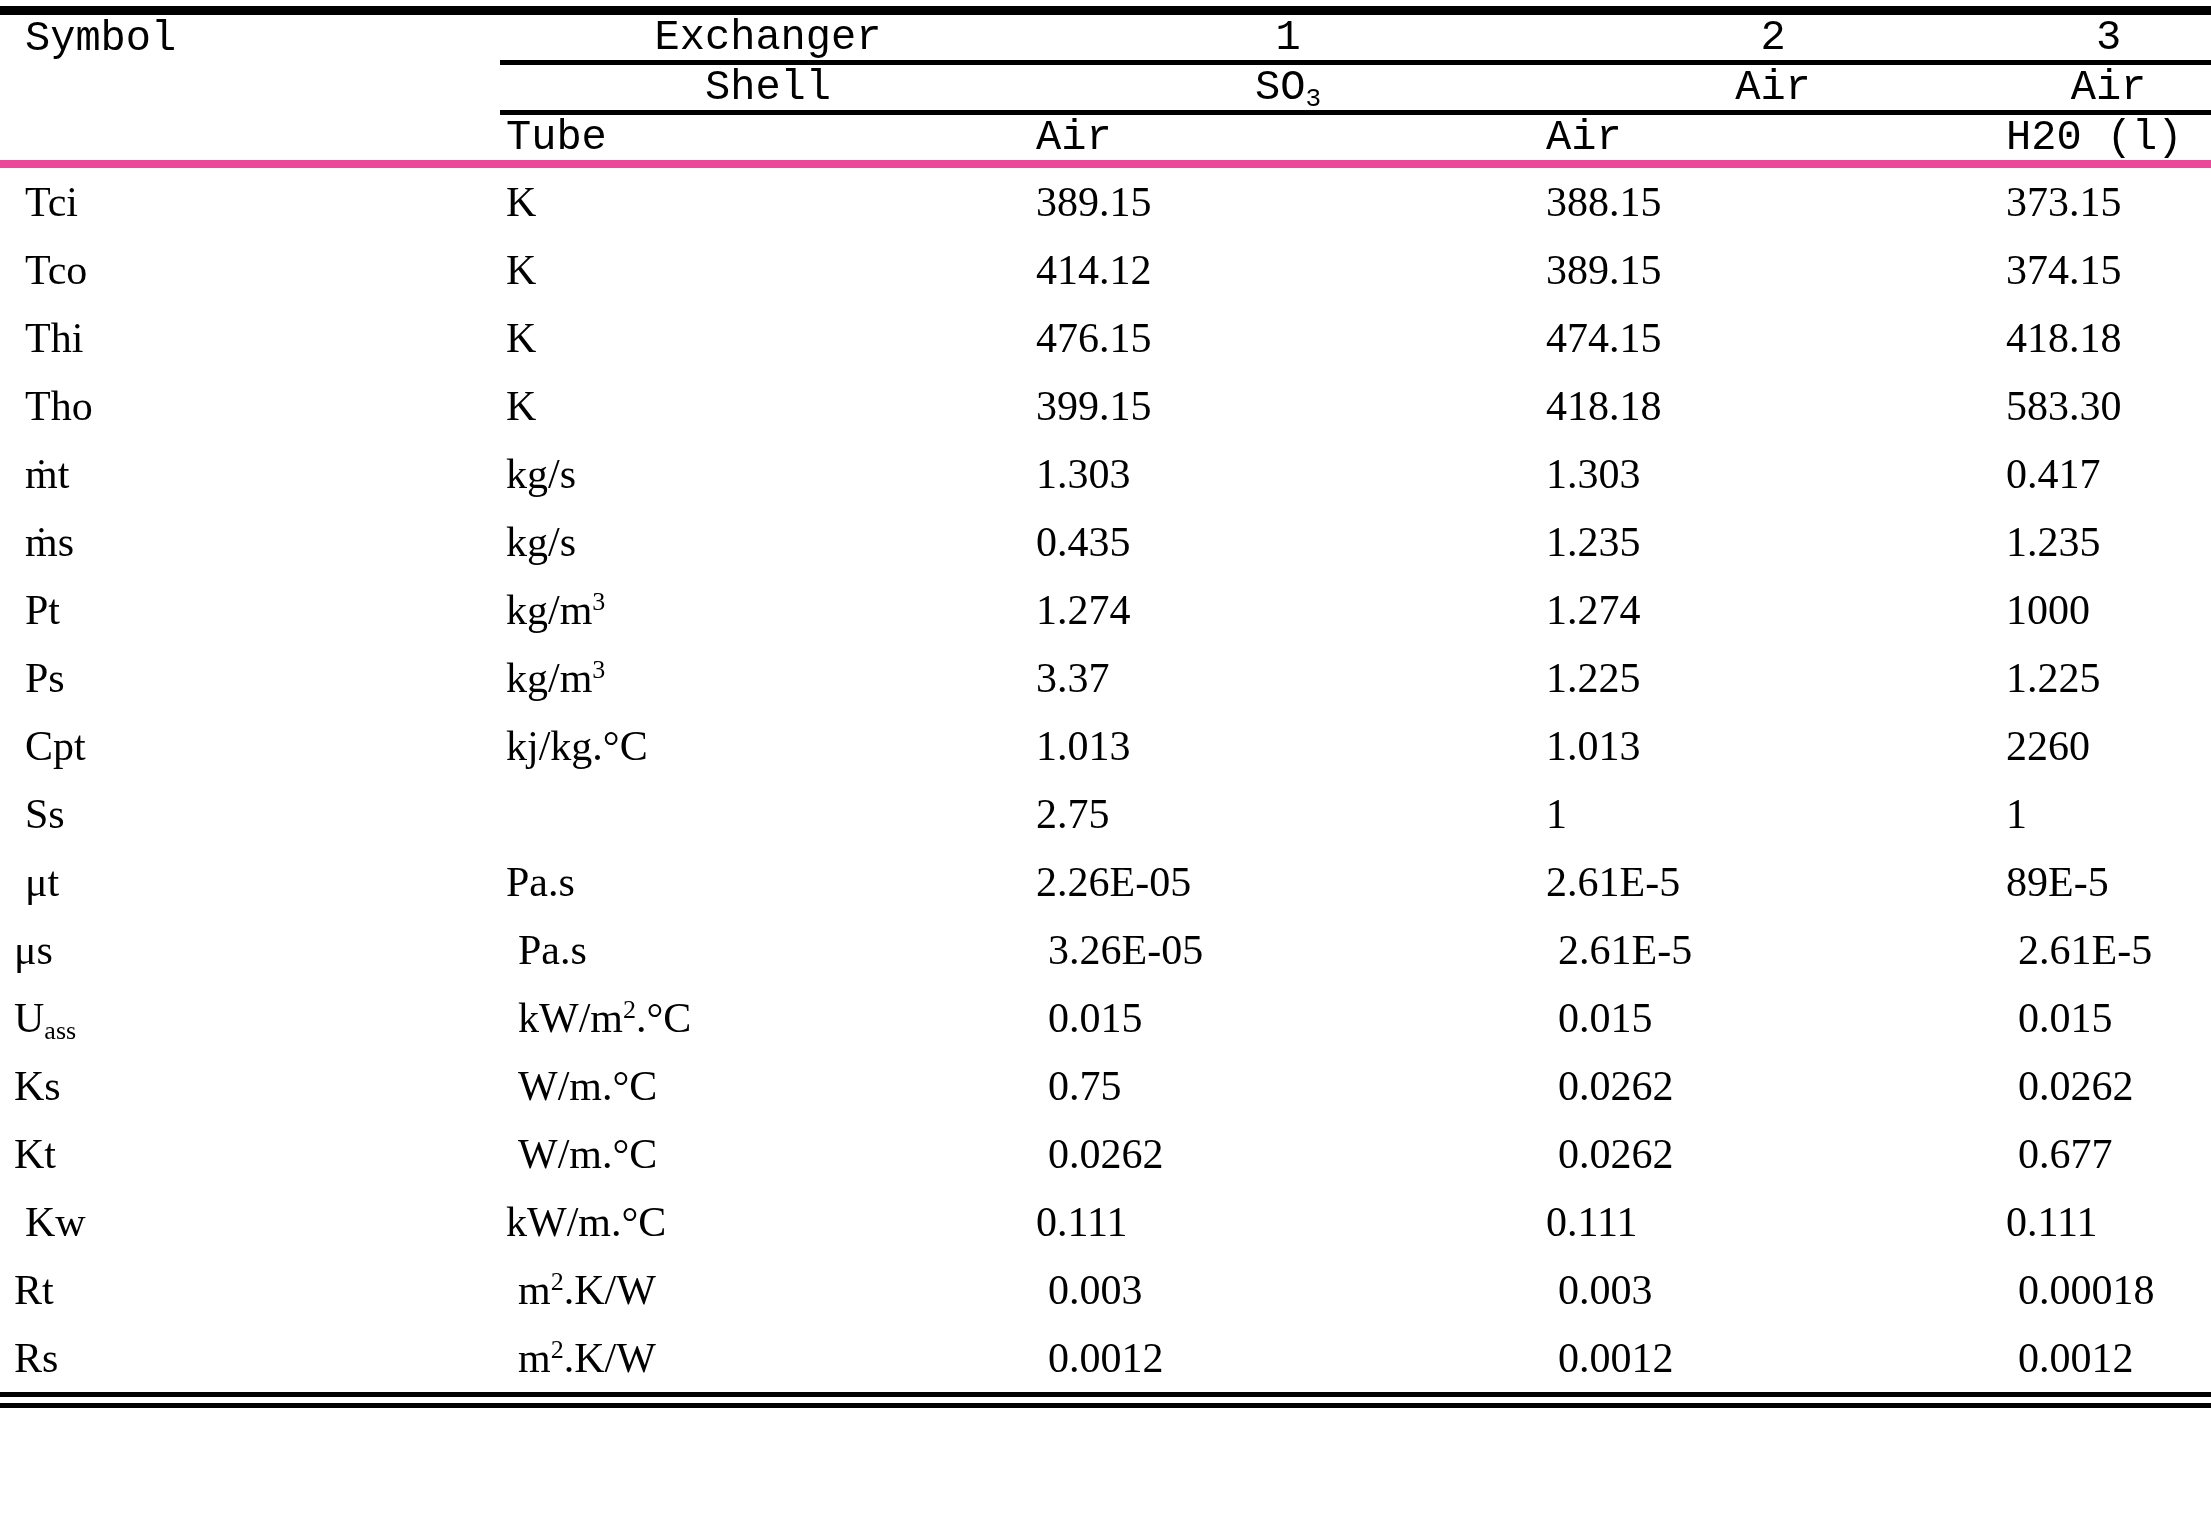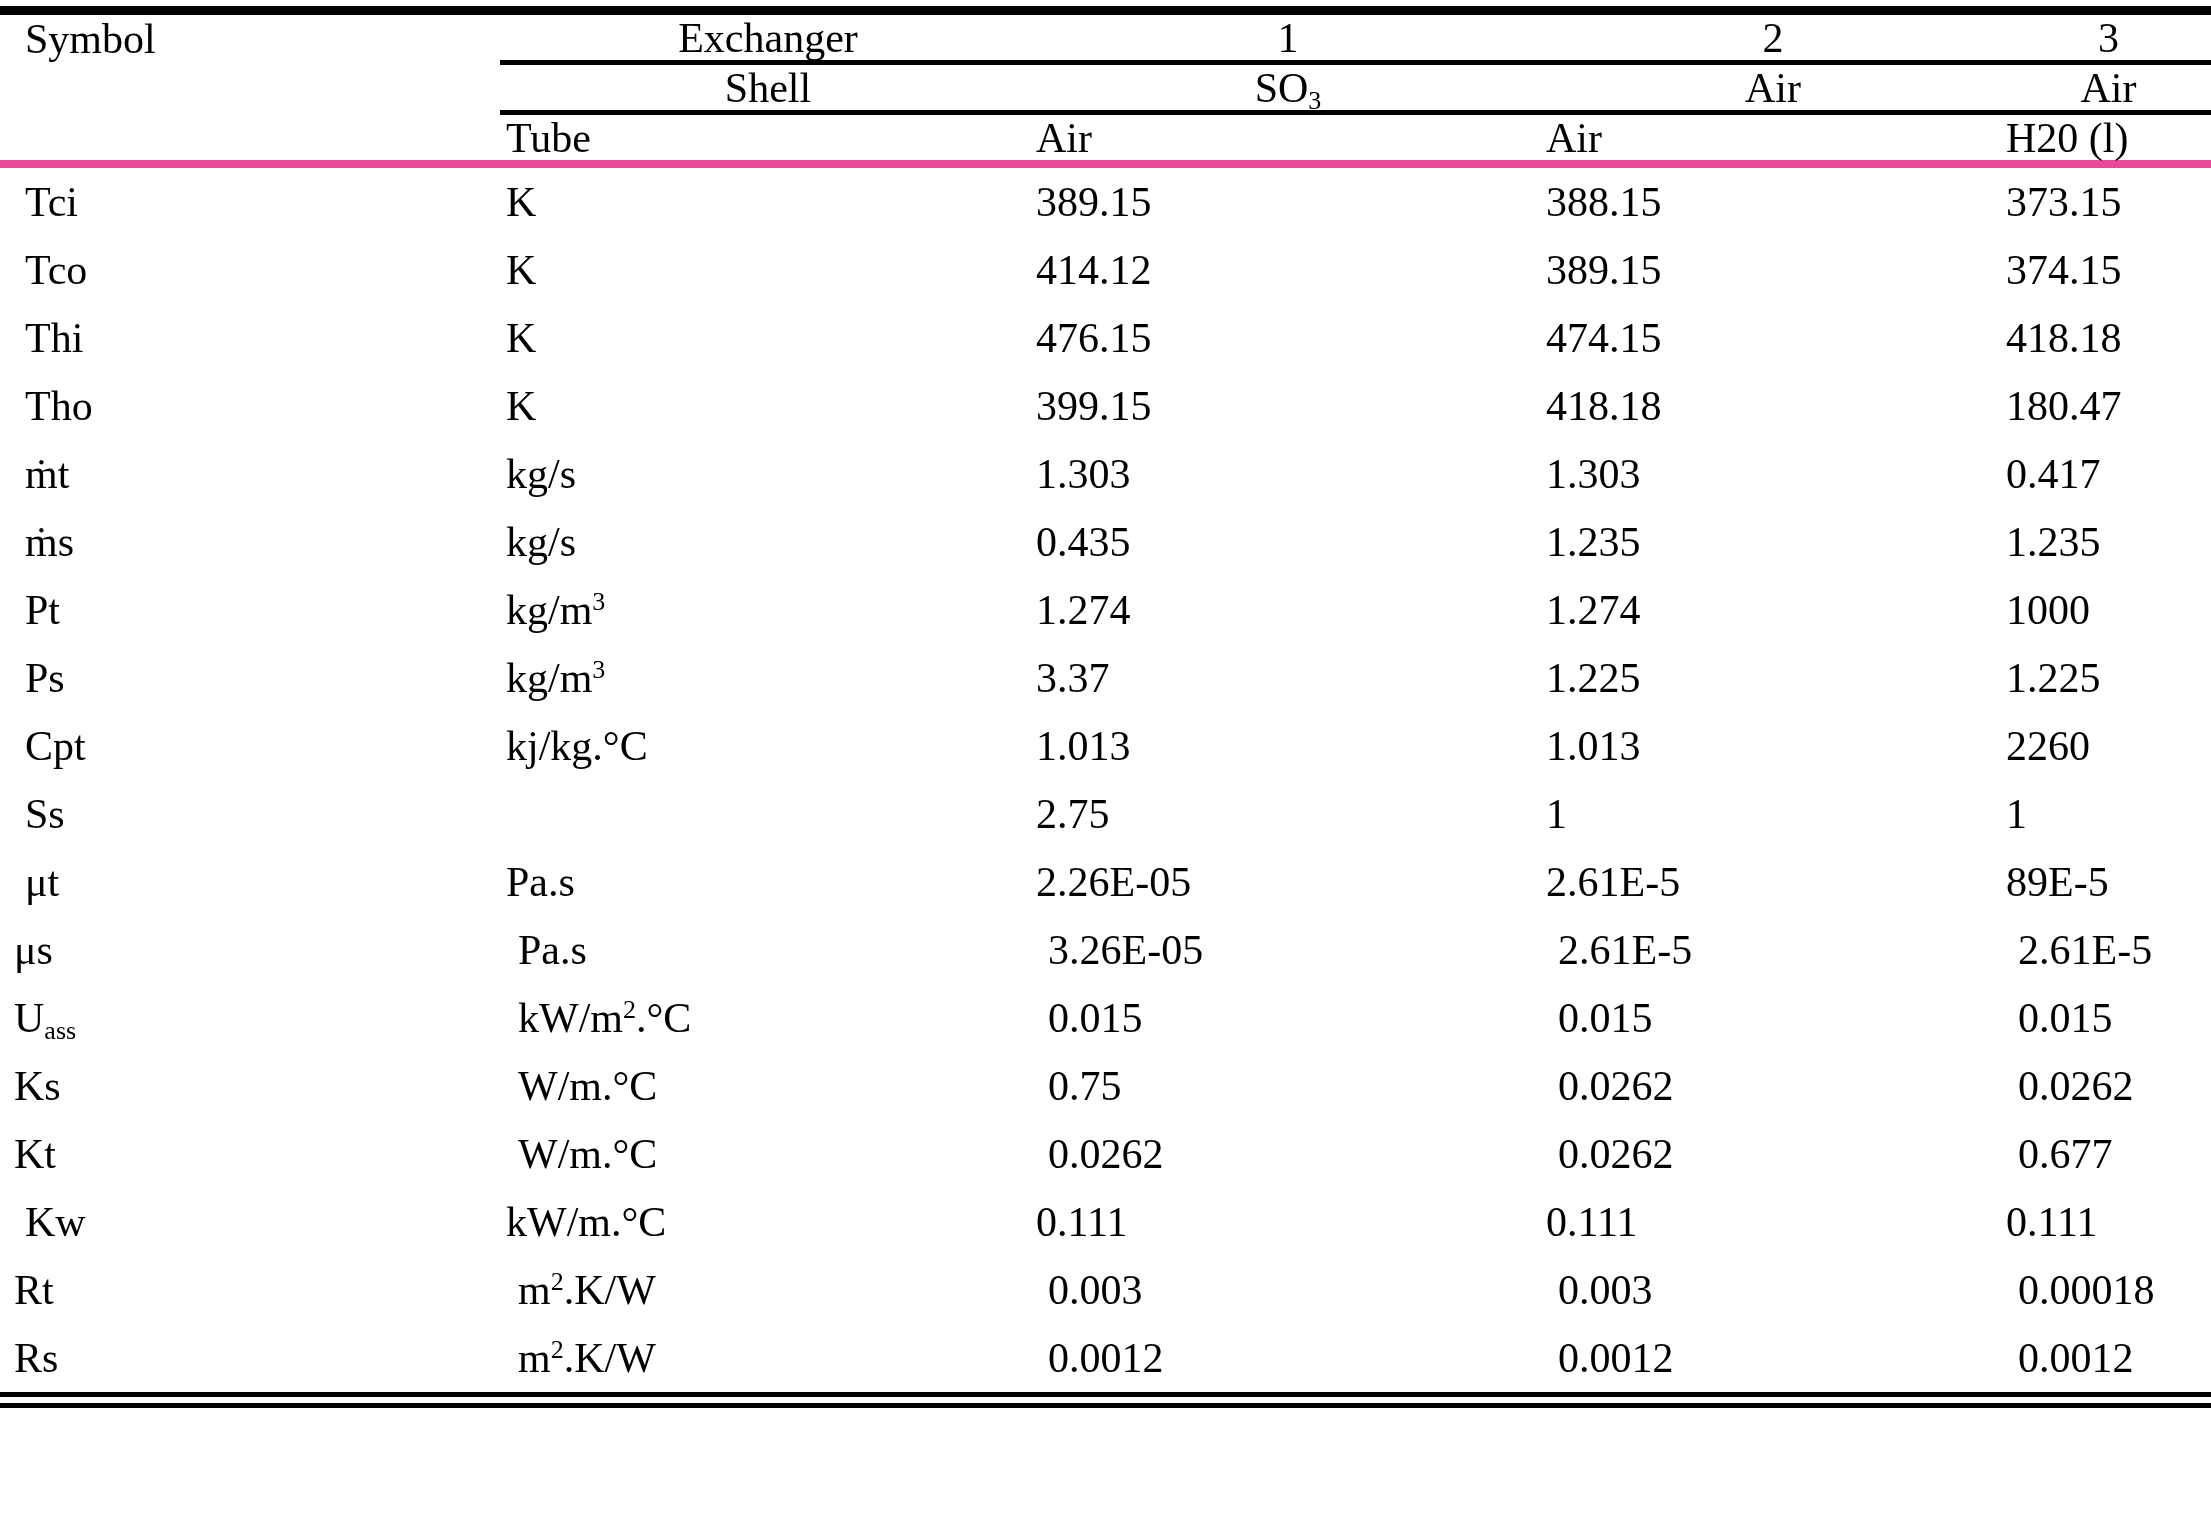--- a/index.html
+++ b/index.html
@@ -26,21 +26,21 @@
   }
   td {
     padding: 0 0 0 6px;
     white-space: nowrap;
     vertical-align: middle;
     line-height: 1;
     font-weight: normal;
     text-align: left;
   }
   .c-sym { padding-left: 25px; }
-  thead td { height: 45px; }
+  thead td { height: 45px; font-family: Liberation Mono, monospace; }
   tbody td { height: 68px; }
   
   .bt { border-bottom: 5px solid #000; text-align: center; }
   
   thead tr.hr-last td { border-bottom: 8px solid #ec4899; }
   
   tbody tr.indent td { padding-left: 18px; }
   tbody tr.indent td.c-sym { padding-left: 14px; }
   sup, sub { font-size: 62%; line-height: 0; }
   sup { vertical-align: baseline; position: relative; top: -0.55em; }
@@ -101,21 +101,21 @@
           <td>K</td>
           <td>476.15</td>
           <td>474.15</td>
           <td>418.18</td>
         </tr>
         <tr>
           <td class="c-sym">Tho</td>
           <td>K</td>
           <td>399.15</td>
           <td>418.18</td>
-          <td>180.47</td>
+          <td>583.30</td>
         </tr>
         <tr>
           <td class="c-sym">ṁt</td>
           <td>kg/s</td>
           <td>1.303</td>
           <td>1.303</td>
           <td>0.417</td>
         </tr>
         <tr>
           <td class="c-sym">ṁs</td>

